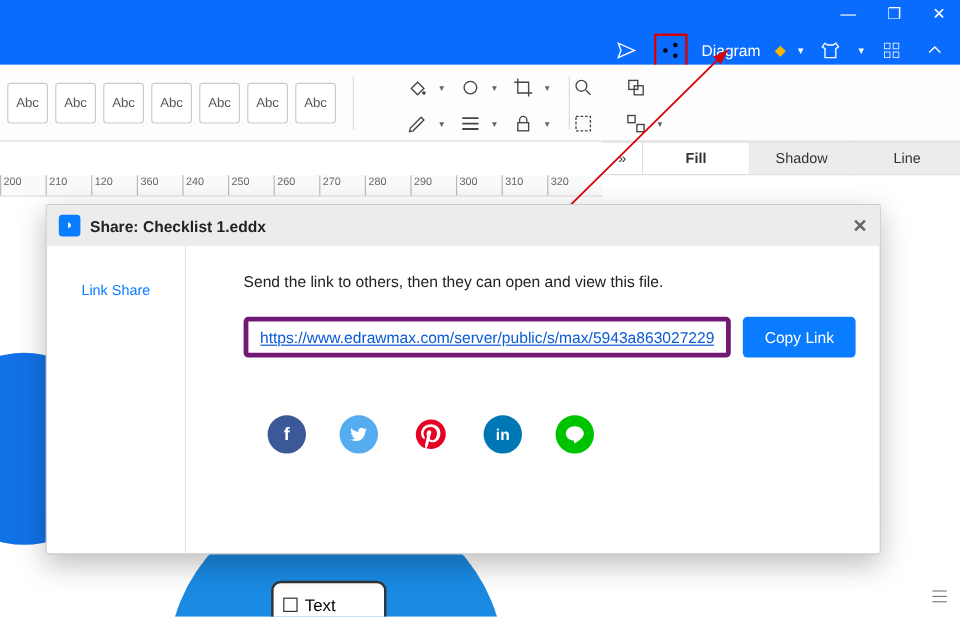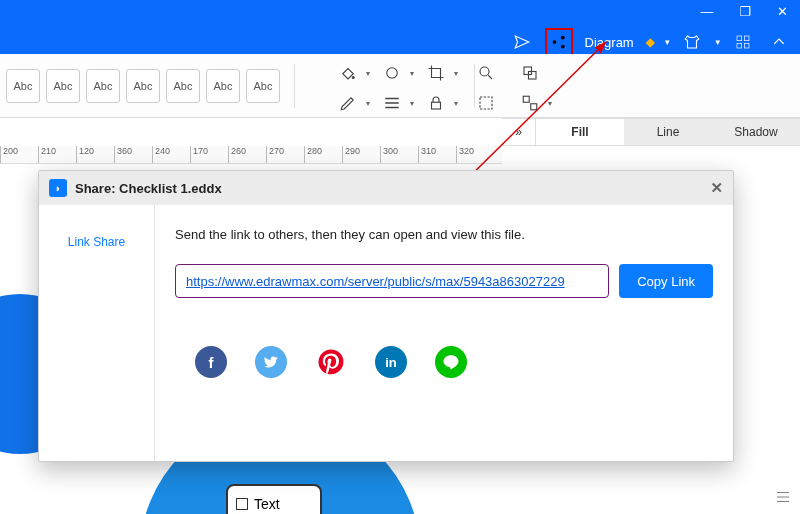--- a/index.html
+++ b/index.html
@@ -46,28 +46,28 @@
 
   
   .zoom-area { position: absolute; bottom: 6px; right: 6px; display: flex; gap: 10px; }
   .zoom-area .zi { width: 22px; height: 22px; display: flex; align-items: center; justify-content: center; cursor: pointer; }
 
   
   .dialog { position: absolute; top: 170px; left: 38px; width: 696px; height: 292px; background: #fff; border: 1px solid #ccc; box-shadow: 0 8px 24px rgba(0,0,0,0.25); border-radius: 2px; }
   .dialog-header { height: 34px; background: #ececec; display: flex; align-items: center; padding: 0 10px; font-size: 13px; font-weight: 600; color: #222; position: relative; }
   .dialog-header .logo-sq { width: 18px; height: 18px; background: #0a7cff; border-radius: 3px; margin-right: 8px; display: flex; align-items: center; justify-content: center; color: #fff; font-size: 11px; font-weight: bold; }
   .dialog-header .close { position: absolute; right: 10px; top: 8px; cursor: pointer; color: #666; font-size: 15px; }
-  .dialog-body { display: flex; height: calc(100% - 34px); }
+  .dialog-body { display: flex; height: calc(100% - 34px); gap: 28px; }
   .dialog-side { width: 116px; border-right: 1px solid #e5e5e5; padding-top: 22px; }
   .dialog-side .side-item { font-size: 12px; text-align: center; padding: 8px 0; cursor: pointer; color: #333; }
   .dialog-side .side-item.active { color: #0a7cff; }
   .dialog-main { flex: 1; padding: 22px 20px; }
   .dialog-main .desc { font-size: 13px; color: #222; margin-bottom: 22px; }
   .link-row { display: flex; gap: 10px; margin-bottom: 48px; }
-  .link-input { flex: 1; height: 34px; border: 1px solid #701a75; border-radius: 4px; padding: 0 10px; font-size: 13px; color: #0a5bd6; text-decoration: underline; background: #fff; }
+  .link-input { flex: 1; height: 34px; border: 4px solid #701a75; border-radius: 4px; padding: 0 10px; font-size: 13px; color: #0a5bd6; text-decoration: underline; background: #fff; }
   .copy-btn { height: 34px; padding: 0 18px; background: #0a7cff; color: #fff; border: none; border-radius: 4px; font-size: 13px; cursor: pointer; }
   .share-to-label { font-size: 12px; color: #333; margin-bottom: 14px; }
   .social-row { display: flex; gap: 28px; padding-left: 20px; }
   .social { width: 32px; height: 32px; border-radius: 50%; display: flex; align-items: center; justify-content: center; color: #fff; font-weight: bold; font-size: 15px; cursor: pointer; }
   .fb { background: #3b5998; }
   .tw { background: #55acee; }
   .pin { background: #fff; color: #e60023; border: none; font-size: 26px; }
   .li { background: #0077b5; font-size: 13px; }
   .line { background: #00c300; font-size: 18px; }
 
@@ -209,26 +209,26 @@
           </svg>
         </div>
         <span class="mini-dd">▾</span>
     </div>
   </div>
 </div>
 
 <div class="right-tabs">
   <div class="chev">»</div>
   <div class="tab active">Fill</div>
+  <div class="tab">Shadow</div>
   <div class="tab">Line</div>
-  <div class="tab">Shadow</div>
 </div>
 
 <div class="ruler">
-  <span>200</span><span>210</span><span>120</span><span>360</span><span>240</span><span>170</span><span>260</span><span>270</span><span>280</span><span>290</span><span>300</span><span>310</span><span>320</span>
+  <span>200</span><span>210</span><span>120</span><span>360</span><span>240</span><span>250</span><span>260</span><span>270</span><span>280</span><span>290</span><span>300</span><span>310</span><span>320</span>
 </div>
 
 <div class="canvas-bg">
   <div class="blue-arc1"></div>
   <div class="blue-arc2"></div>
   <div class="text-card">
     <div class="cb"></div>
     <span>Text</span>
   </div>
 </div>

